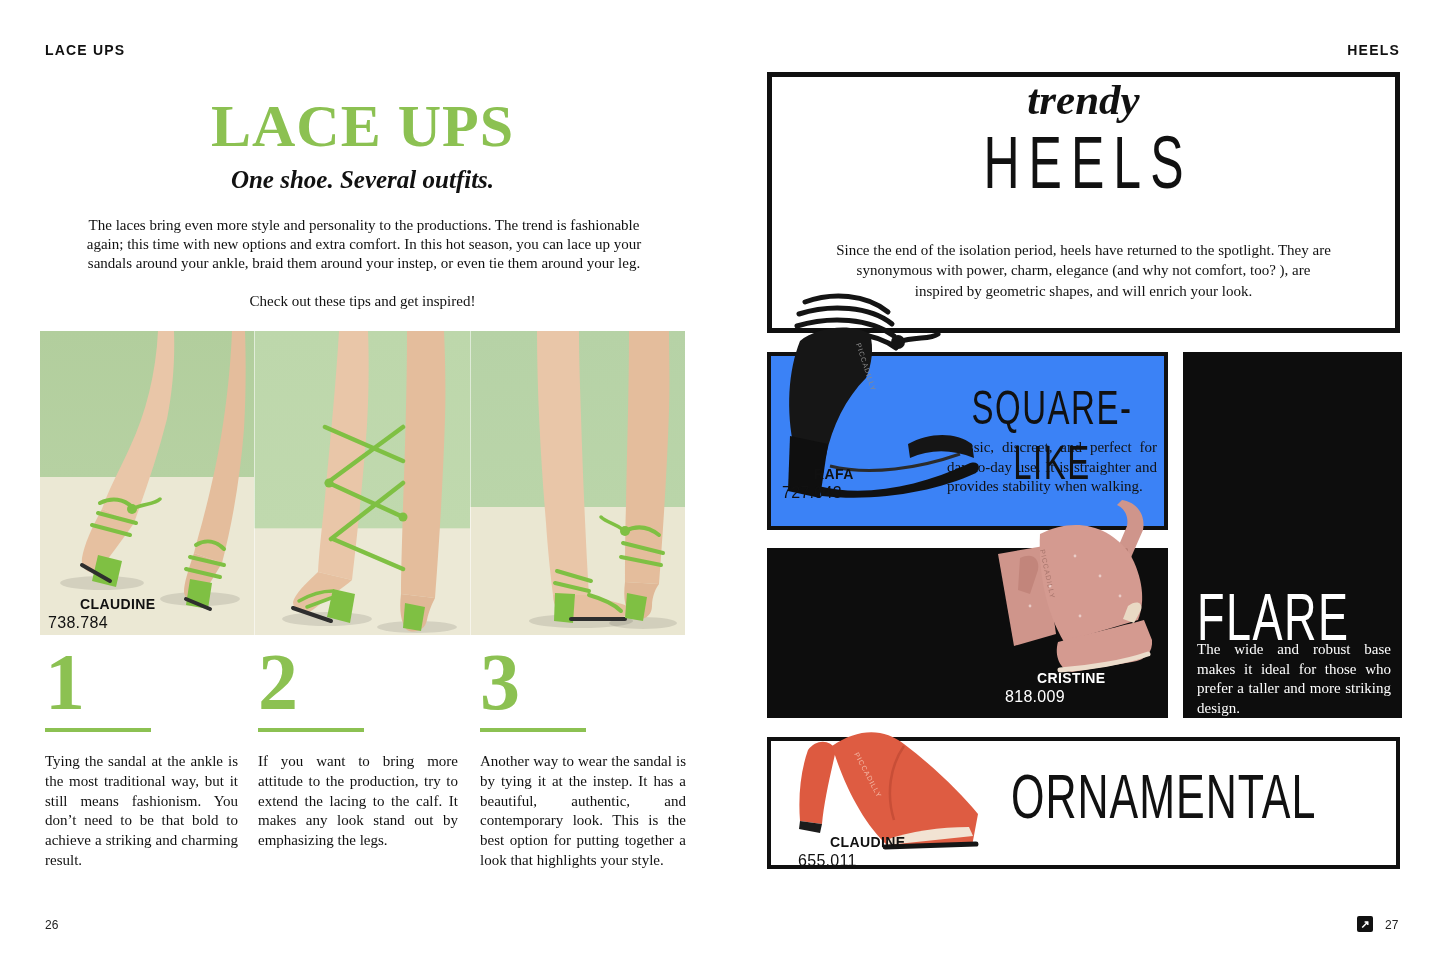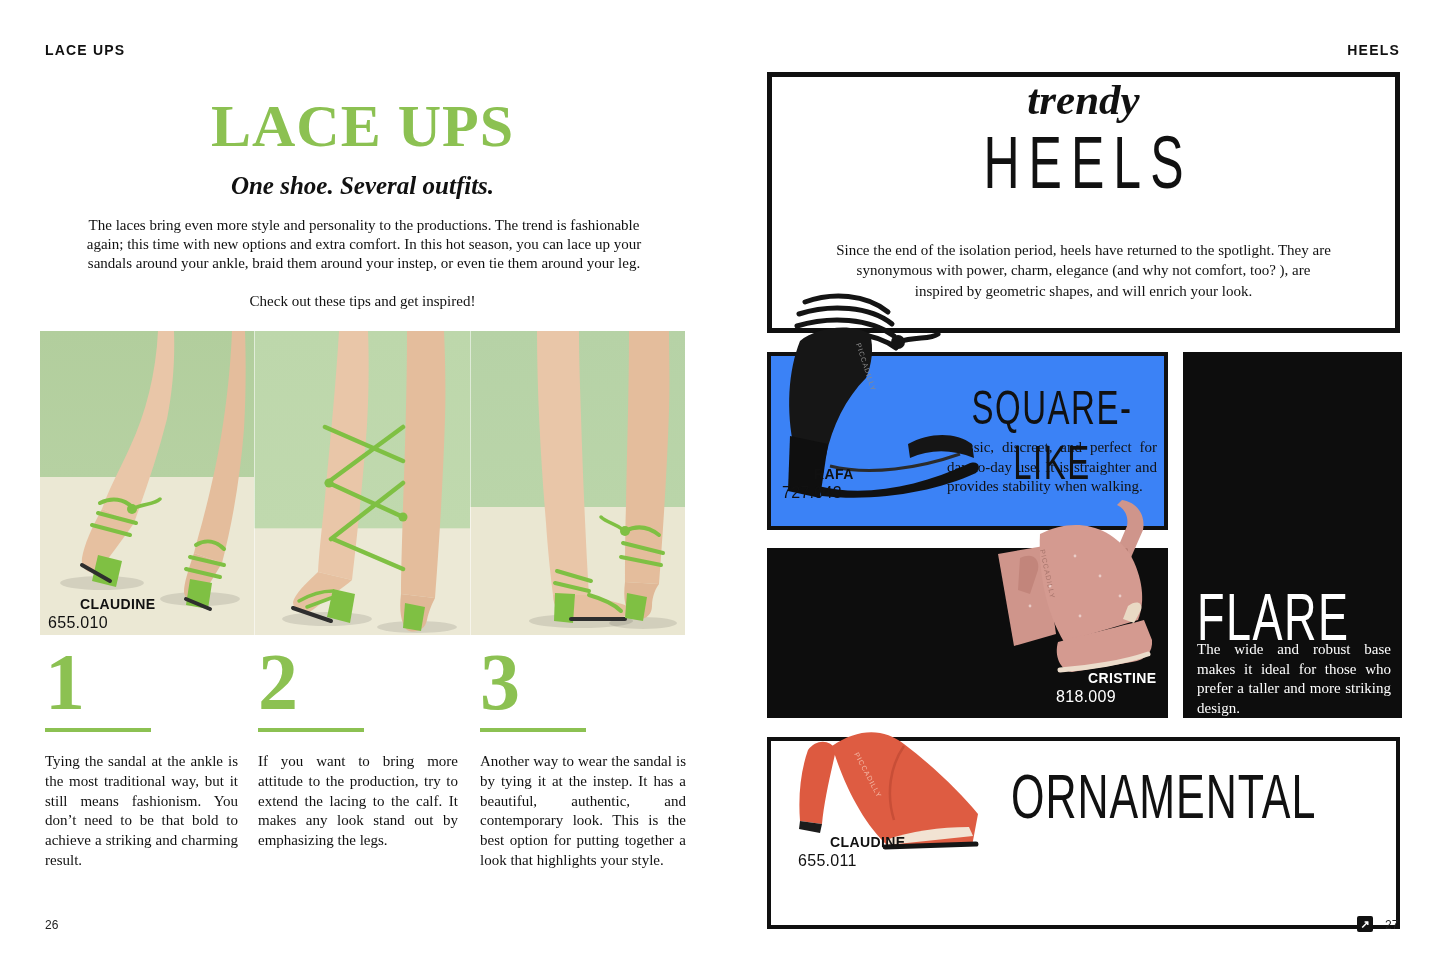--- a/index.html
+++ b/index.html
@@ -9,21 +9,21 @@
 
   
   .corner-hdr{font-family:"Liberation Sans",sans-serif;font-weight:700;
               font-size:14px;letter-spacing:1.2px;color:#111;}
 
   
   .lace-title{left:40px;top:96px;width:645px;text-align:center;
               font-family:"Liberation Serif",serif;font-weight:700;
               font-size:60px;line-height:1;color:#8cc152;letter-spacing:1px;}
   .lace-sub{left:40px;top:166px;width:645px;text-align:center;
-            font-style:italic;font-weight:700;font-size:25px;margin-top:6px;}
+            font-style:italic;font-weight:700;font-size:25px;}
   .lace-intro{left:80px;top:216px;width:568px;text-align:center;
               font-size:15px;line-height:1.28;}
   .lace-cta{left:40px;top:293px;width:645px;text-align:center;font-size:15px;}
 
   .photo{left:40px;top:331px;width:645px;height:304px;display:flex;}
   .panel{position:relative;flex:1;overflow:hidden;}
   .panel + .panel{border-left:1.5px solid rgba(255,255,255,.55);}
   .panel-1{background:linear-gradient(180deg,#b2ce9d 0%,#b6d1a2 47.9%,#ebe8d4 48%);}
   .panel-2{background:linear-gradient(180deg,#bdd7ab 0%,#c0d9ae 64.9%,#ece9d6 65%);}
   .panel-3{background:linear-gradient(180deg,#b6d2a6 0%,#bad5a9 57.9%,#eae7d2 58%);}
@@ -66,21 +66,21 @@
            line-height:1.3;text-align:justify;}
 
   .flare-box{left:1183px;top:352px;width:219px;height:366px;background:#0d0d0d;}
   .flare-title{position:absolute;left:14px;top:226px;color:#fff;font-size:45px;
                transform:scaleY(1.5);transform-origin:left top;}
   .flare-body{position:absolute;left:14px;top:288px;width:194px;color:#fff;
               font-size:15px;line-height:1.3;text-align:justify;}
 
   .cristine-box{left:767px;top:548px;width:401px;height:170px;background:#0d0d0d;}
 
-  .orn-box{left:767px;top:737px;width:633px;height:192px;border:4px solid #101010;
+  .orn-box{left:767px;top:737px;width:633px;height:132px;border:4px solid #101010;
            background:#fff;}
   .orn-title{position:absolute;left:240px;top:20px;font-size:43px;
              transform:scaleY(1.45);transform-origin:left top;letter-spacing:1px;}
   .orn-body{position:absolute;left:248px;top:94px;width:268px;font-size:15px;
             line-height:1.32;}
 
   .shoe{z-index:6;}
   .corner-icon{left:1357px;top:916px;width:16px;height:16px;background:#111;
                color:#fff;font-family:"Liberation Sans",sans-serif;font-size:11px;
                font-weight:700;display:flex;align-items:center;justify-content:center;
@@ -146,21 +146,21 @@
       <path d="M156,262 L176,266 L172,290 L154,287 Z" fill="#7fc043"></path>
       <path d="M152,212 L192,222 M150,226 L190,234 M154,200 C166,194 178,196 188,204" stroke="#7fc043" stroke-width="4" fill="none" stroke-linecap="round"></path>
       <circle cx="154" cy="200" r="5" fill="#7fc043"></circle>
       <path d="M154,200 C144,192 136,192 130,186" stroke="#7fc043" stroke-width="3.5" fill="none" stroke-linecap="round"></path>
     </svg>
   </div>
 </div>
 
 <div class="abs prod-label" style="left:48px;top:596px;">
   <div class="nm">CLAUDINE</div>
-  <div class="cd">655.010</div>
+  <div class="cd">738.784</div>
 </div>
 
 <div class="abs tip-col" style="left:45px;width:193px;">
   <div class="tip-num">1</div>
   <div class="tip-rule"></div>
   <div class="tip-text">Tying the sandal at the ankle is the most traditional way, but it still means fashionism. You don’t need to be that bold to achieve a striking and charming result.</div>
 </div>
 <div class="abs tip-col" style="left:258px;width:200px;">
   <div class="tip-num">2</div>
   <div class="tip-rule"></div>
@@ -226,21 +226,21 @@
   <g fill="#ffffff" opacity="0.5">
     <circle cx="95" cy="60" r="1.4"></circle>
       <circle cx="120" cy="80" r="1.4"></circle>
       <circle cx="70" cy="90" r="1.4"></circle>
     <circle cx="140" cy="100" r="1.4"></circle>
       <circle cx="100" cy="120" r="1.4"></circle>
       <circle cx="50" cy="110" r="1.4"></circle>
   </g>
   <text transform="translate(60,54) rotate(78)" font-family="Liberation Sans, sans-serif" font-size="7" letter-spacing="1" fill="#a8756c">PICCADILLY</text>
 </svg>
-<div class="abs prod-label on-dark" style="left:1056px;top:670px;z-index:7;">
+<div class="abs prod-label on-dark" style="left:1005px;top:670px;z-index:7;">
   <div class="nm">CRISTINE</div>
   <div class="cd">818.009</div>
 </div>
 
 <div class="abs box orn-box">
   <div class="deco-title orn-title">ORNAMENTAL</div>
 </div>
 <svg class="abs shoe" style="left:788px;top:724px;" viewBox="0 0 205 142" width="205" height="142">
   <path d="M20,26 C28,15 42,15 48,26 C42,52 36,78 34,100 L12,97 C10,70 13,46 20,26 Z" fill="#dd5a40"></path>
   <path d="M12,97 L34,100 L32,109 L11,105 Z" fill="#1c1c1c"></path>

